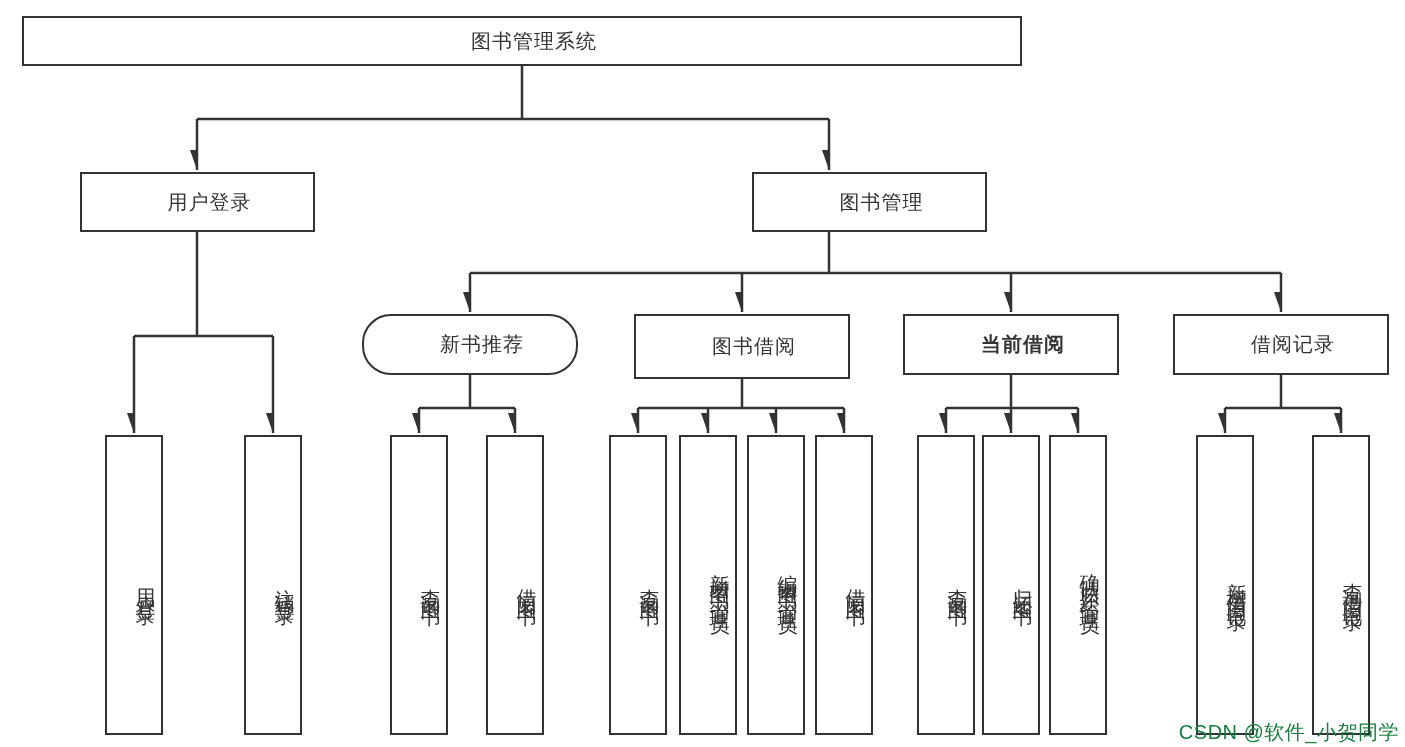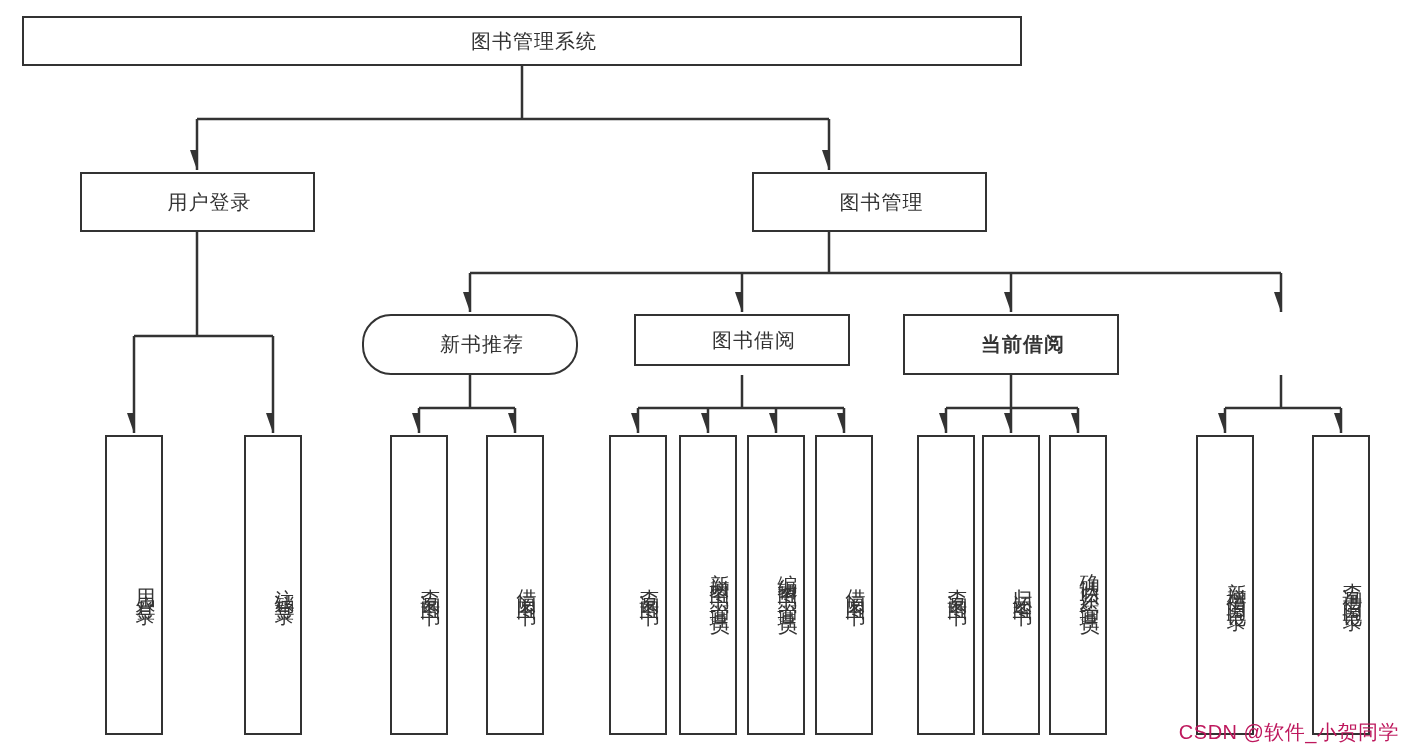--- a/index.html
+++ b/index.html
@@ -35,21 +35,21 @@
     writing-mode: vertical-rl;
     text-orientation: mixed;
     letter-spacing: 6px;
     line-height: 1.0;
     font-size: 20px;
   }
   .watermark {
     position: absolute;
     right: 6px;
     top: 719px;
-    color: #be185d;
+    color: #15803d;
     font-size: 20px;
     letter-spacing: 0.5px;
     white-space: nowrap;
   }
 </style>
 </head>
 <body>
 
 <div id="canvas">
 
@@ -103,22 +103,23 @@
       <line x1="1341" y1="408" x2="1341" y2="433" marker-end="url(#arrow)"></line>
     </g>
   </svg>
 
   <div class="box" style="left:22px; top:16px; width:1000px; height:50px;">图书管理系统</div>
 
   <div class="box" style="left:80px; top:172px; width:235px; height:60px;">用户登录</div>
   <div class="box" style="left:712px; top:172px; width:235px; height:60px;margin-left:40px;">图书管理</div>
 
   <div class="box" style="left:362px; top:314px; width:216px; height:61px;border-radius:29px;">新书推荐</div>
-  <div class="box" style="left:634px; top:314px; width:216px; height:52px;">图书借阅</div>
+  <div class="box" style="left:634px; top:314px; width:216px; height:65px;">图书借阅</div>
   <div class="box" style="left:903px; top:314px; width:216px; height:61px;font-weight:bold;">当前借阅</div>
+  <div class="box" style="left:1173px; top:314px; width:216px; height:61px;">借阅记录</div>
 
   <div class="box vert" style="left:105px; top:435px; width:58px; height:300px;">用户登录</div>
   <div class="box vert" style="left:244px; top:435px; width:58px; height:300px;">注销登录</div>
 
   <div class="box vert" style="left:390px; top:435px; width:58px; height:300px;">查询图书</div>
   <div class="box vert" style="left:486px; top:435px; width:58px; height:300px;">借阅图书</div>
 
   <div class="box vert" style="left:609px; top:435px; width:58px; height:300px;">查询图书</div>
   <div class="box vert" style="left:679px; top:435px; width:58px; height:300px;">新增图书（管理员）</div>
   <div class="box vert" style="left:747px; top:435px; width:58px; height:300px;">编辑图书（管理员）</div>

